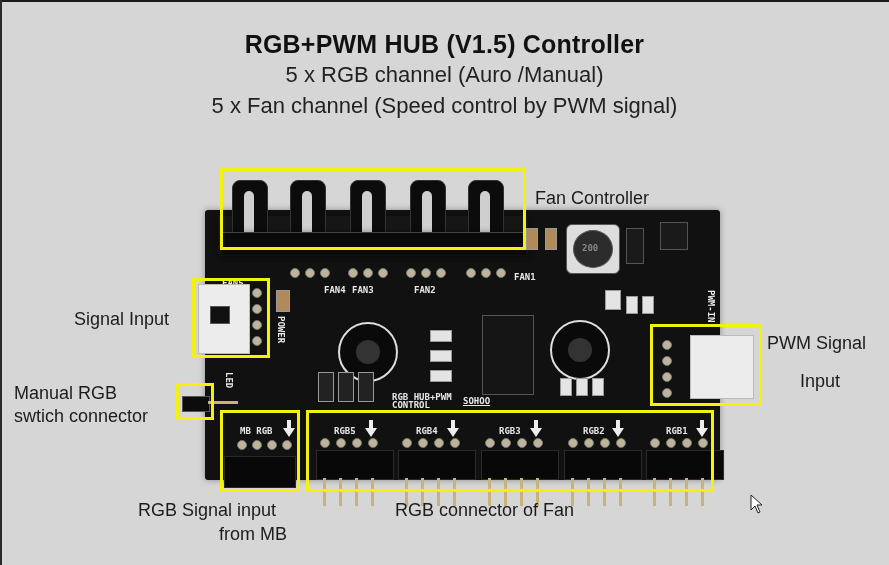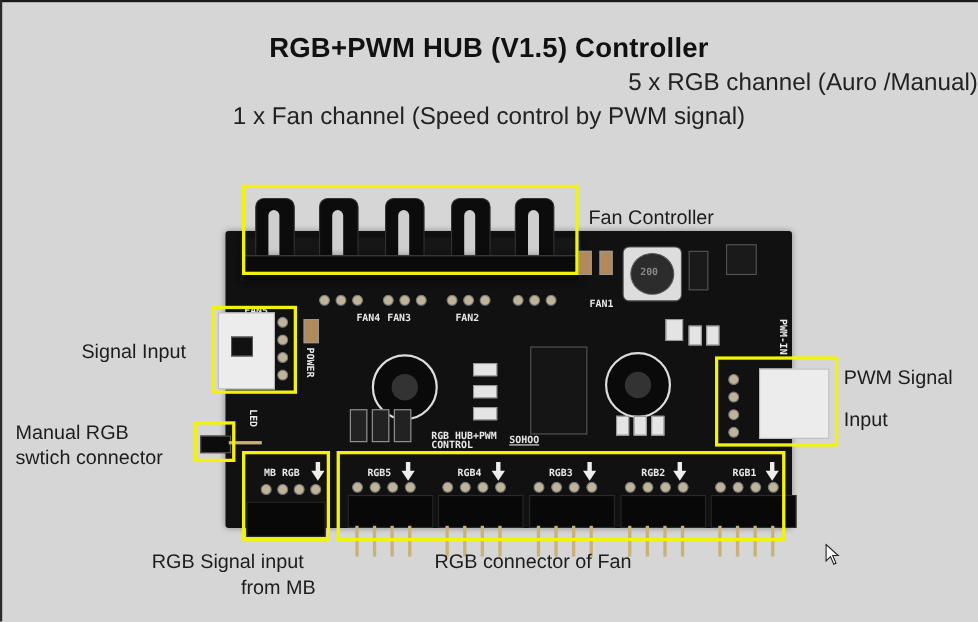--- a/index.html
+++ b/index.html
@@ -1,21 +1,21 @@
 <!DOCTYPE html>
 <html><head>
   <meta charset="utf-8">
   <style>
     html, body { margin:0; padding:0; }
     body { width:889px; height:565px; background:#d6d6d6; position:relative; overflow:hidden; font-family:"Liberation Sans", sans-serif; }
     .topbar { position:absolute; left:0; top:0; width:889px; height:2px; background:#1a1a1a; }
     .leftbar { position:absolute; left:0; top:0; width:2px; height:565px; background:#2a2a2a; }
     .t { position:absolute; color:#111; white-space:nowrap; }
     .title { left:0; width:889px; text-align:center; top:30px; font-size:25px; font-weight:bold; letter-spacing:0.2px; }
-    .sub1 { left:0; width:889px; text-align:right; top:62px; font-size:22px; color:#222; }
+    .sub1 { left:0; width:889px; text-align:center; top:62px; font-size:22px; color:#222; }
     .sub2 { left:0; width:889px; text-align:center; top:93px; font-size:22px; color:#222; }
     .lbl { font-size:18px; color:#1c1c1c; }
     .pcb { position:absolute; background:#111; border-radius:3px; box-shadow:0 0 6px rgba(0,0,0,0.35); }
     .ybox { position:absolute; border:3px solid #f2f20a; box-sizing:border-box; }
     .fan { position:absolute; width:34px; height:58px; background:#0c0c0c; border:1px solid #333; border-radius:8px 8px 0 0; }
     .fan .slot { position:absolute; left:11px; top:10px; width:10px; height:48px; background:#cfcfcf; border-radius:5px 5px 0 0; }
     .pin { position:absolute; width:8px; height:8px; border-radius:50%; background:#bfb49a; border:1px solid #777; }
     .hdr { position:absolute; width:76px; height:28px; background:#080808; border:1px solid #2a2a2a; }
     .leg { position:absolute; width:3px; height:28px; background:#c9b27a; }
     .silk { position:absolute; color:#e8e8e8; font-size:9px; font-family:"DejaVu Sans Mono", monospace; font-weight:bold; }
@@ -29,21 +29,21 @@
     .cursor { position:absolute; left:750px; top:494px; }
   </style>
 </head>
 <body>
 
 <div class="topbar"></div>
 <div class="leftbar"></div>
 
 <div class="t title">RGB+PWM HUB (V1.5) Controller</div>
 <div class="t sub1">5 x RGB channel (Auro /Manual)</div>
-<div class="t sub2">1 x Fan channel (Speed control by PWM signal)</div>
+<div class="t sub2">5 x Fan channel (Speed control by PWM signal)</div>
 
 <div class="pcb" style="left:205px; top:210px; width:515px; height:270px;"></div>
 <div class="pcb" style="left:218px; top:216px; width:310px; height:40px; background:#161616;"></div>
 
 <div>
   <div class="fan" style="left:232px; top:180px;">
       <div class="slot"></div>
     </div>
   <div class="fan" style="left:290px; top:180px;">
       <div class="slot"></div>
@@ -72,21 +72,21 @@
     <div class="pin" style="left:436px; top:268px;"></div>
   <div class="pin" style="left:466px; top:268px;"></div>
     <div class="pin" style="left:481px; top:268px;"></div>
     <div class="pin" style="left:496px; top:268px;"></div>
 </div>
 
 <span class="silk" style="left:222px; top:278px;">FAN5</span>
 <span class="silk" style="left:324px; top:285px;">FAN4</span>
 <span class="silk" style="left:352px; top:285px;">FAN3</span>
 <span class="silk" style="left:414px; top:285px;">FAN2</span>
-<span class="silk" style="left:536px; top:272px;text-align:center;">FAN1</span>
+<span class="silk" style="left:514px; top:272px;text-align:center;">FAN1</span>
 
 <div class="smd" style="left:526px; top:228px; width:10px; height:20px; background:#b08a5a;"></div>
 <div class="smd" style="left:545px; top:228px; width:10px; height:20px; background:#b08a5a;"></div>
 <div class="chip" style="left:566px; top:224px; width:52px; height:48px; background:#ddd; border-radius:6px;"></div>
 <div class="chip" style="left:573px; top:230px; width:38px; height:36px; border-radius:50%; background:#2c2c2c;"></div>
 <span class="silk" style="left:582px; top:243px; color:#888;">200</span>
 <div class="chip" style="left:626px; top:228px; width:16px; height:34px;"></div>
 <div class="chip" style="left:660px; top:222px; width:26px; height:26px;"></div>
 <div class="chip" style="left:482px; top:315px; width:50px; height:78px; background:#151515;"></div>
 
@@ -209,20 +209,20 @@
 <div class="ybox" style="left:176px; top:383px; width:38px; height:37px;"></div>
 <div class="ybox" style="left:650px; top:324px; width:112px; height:82px;"></div>
 <div class="ybox" style="left:220px; top:410px; width:80px; height:82px;"></div>
 <div class="ybox" style="left:306px; top:410px; width:408px; height:82px;"></div>
 
 <div class="t lbl" style="left:535px; top:188px;">Fan Controller</div>
 <div class="t lbl" style="left:74px; top:309px;">Signal Input</div>
 <div class="t lbl" style="left:14px; top:383px;">Manual RGB</div>
 <div class="t lbl" style="left:14px; top:406px;">swtich connector</div>
 <div class="t lbl" style="left:767px; top:333px;">PWM Signal</div>
-<div class="t lbl" style="left:767px; top:371px;">Input</div>
+<div class="t lbl" style="left:800px; top:371px;">Input</div>
 <div class="t lbl" style="left:138px; top:500px;text-align:right;">RGB Signal input</div>
 <div class="t lbl" style="left:219px; top:524px;">from MB</div>
 <div class="t lbl" style="left:395px; top:500px;">RGB connector of Fan</div>
 
 <svg class="cursor" width="14" height="20" viewBox="0 0 14 20">
   <path d="M1 1 L1 16 L5 12 L8 19 L10 18 L7 11 L12 11 Z" fill="#fff" stroke="#222" stroke-width="1"></path>
 </svg>
 
 </body></html>

